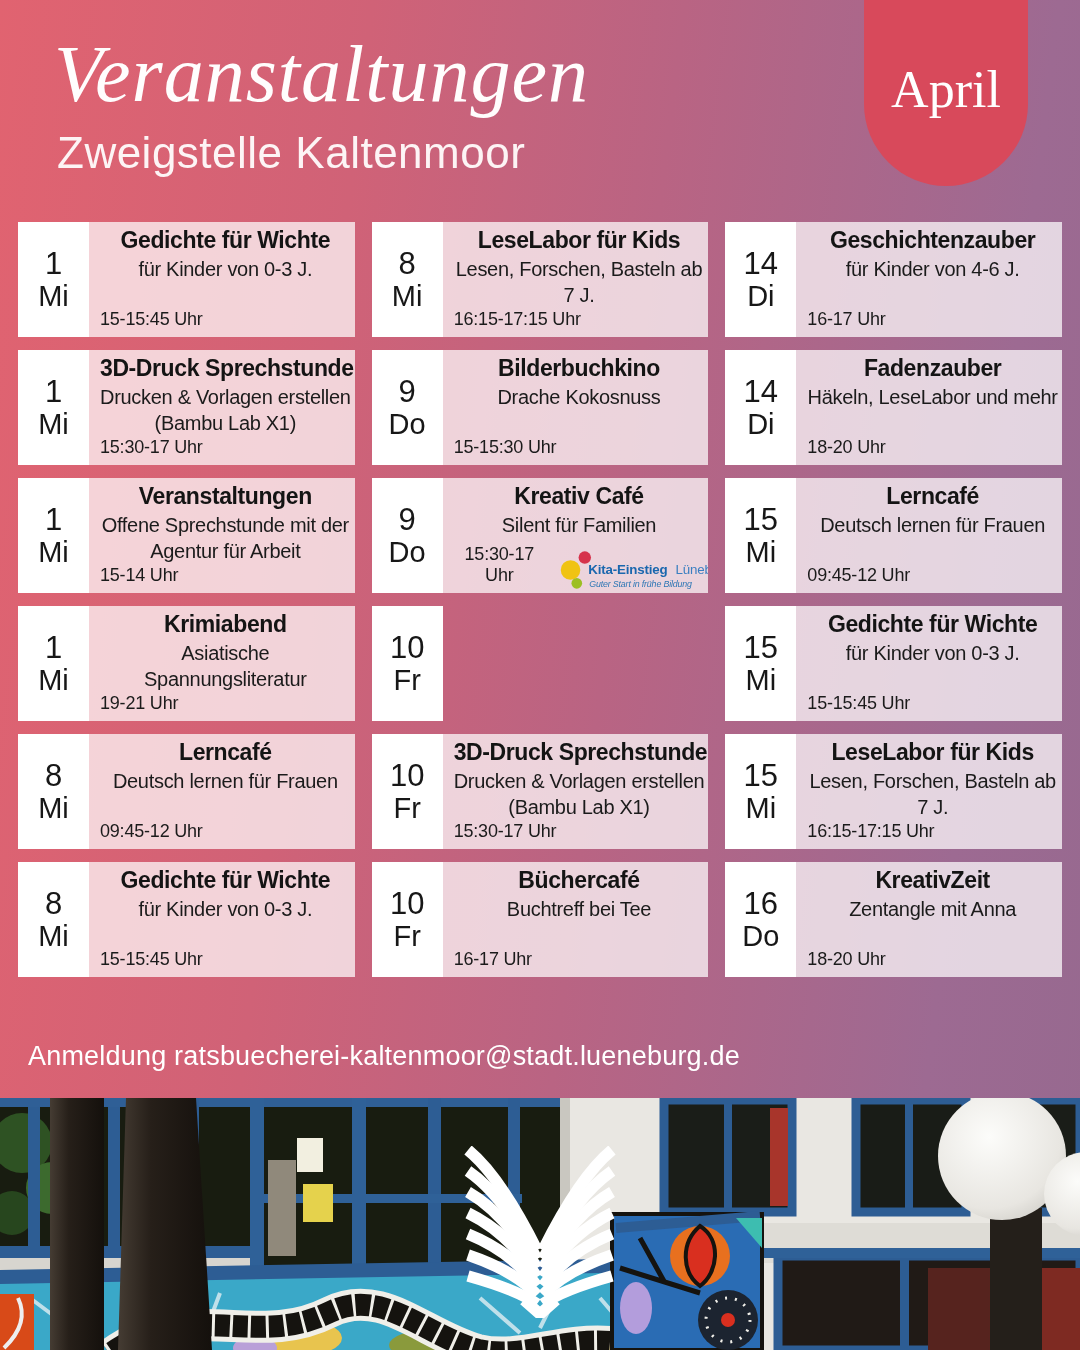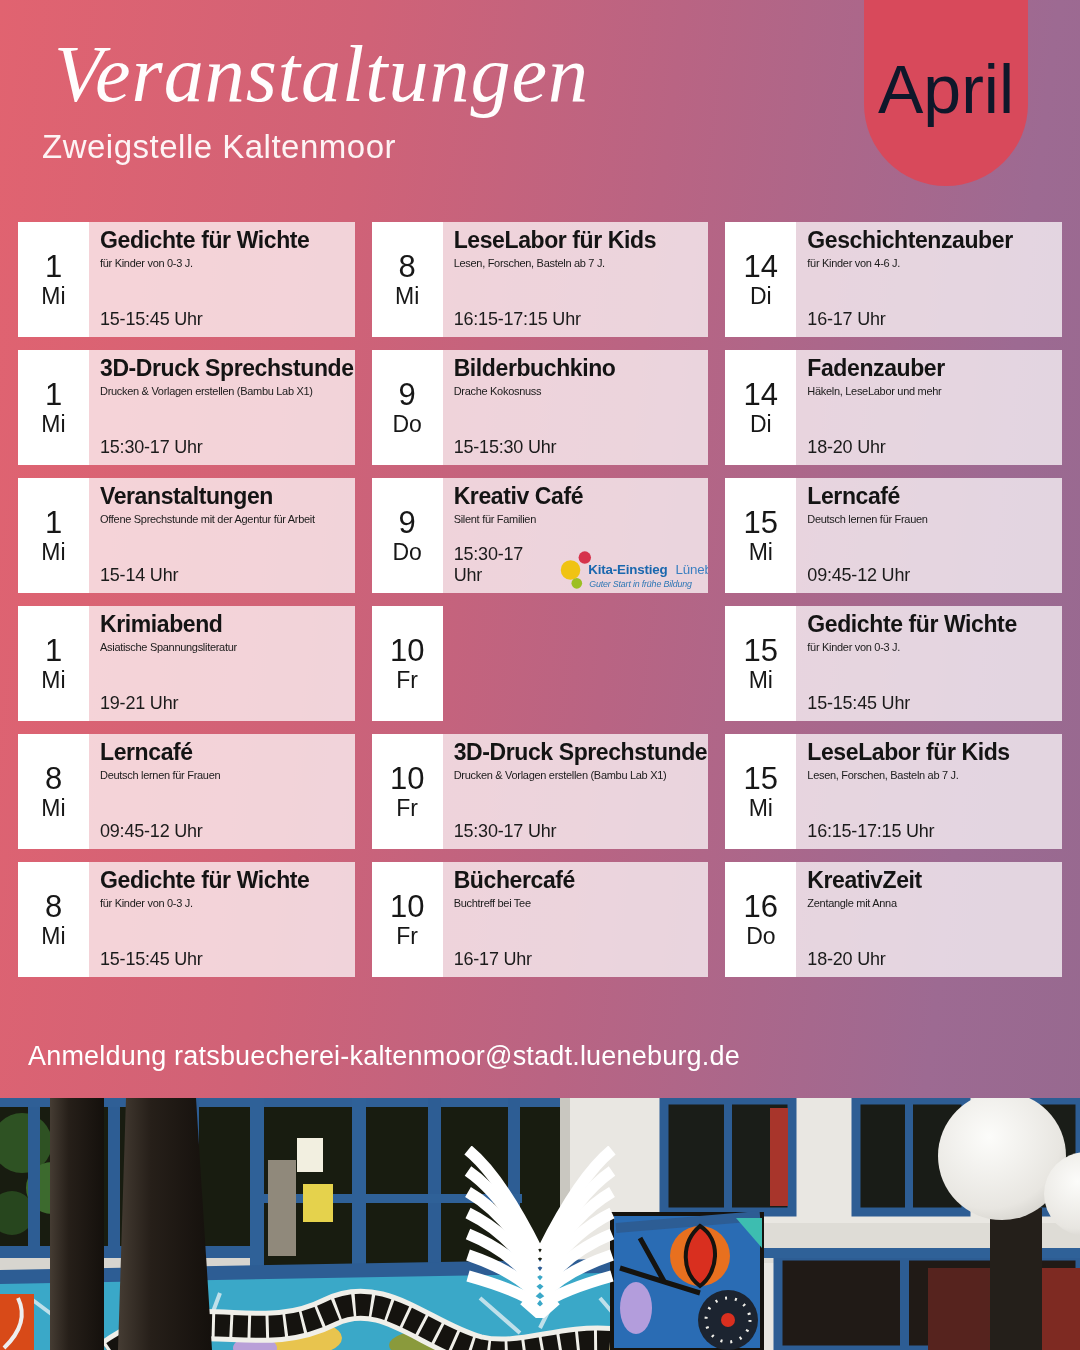--- a/index.html
+++ b/index.html
@@ -8,53 +8,53 @@
     font-family:"Liberation Sans",sans-serif;
     background:linear-gradient(97deg,#e16370 0%,#d06277 30%,#b96483 55%,#9d6a92 85%,#96698f 100%);
   }
   
   .main-title{
     position:absolute;left:54px;top:32px;
     font-family:Liberation Serif, serif;font-style:italic;font-weight:400;
     font-size:80px;line-height:1.05;color:#fffdfd;letter-spacing:1px;
   }
   .sub-title{
-    position:absolute;left:42px;top:128px;
-    font-size:33px;color:#fdf4f5;letter-spacing:.5px;font-weight:400;
+    position:absolute;left:57px;top:128px;
+    font-size:44px;color:#fdf4f5;letter-spacing:.5px;font-weight:400;
   }
   .month-badge{
     position:absolute;left:864px;top:0;width:164px;height:186px;
     background:#d8495b;border-radius:0 0 82px 82px;
     display:flex;align-items:center;justify-content:center;
-    color:#0f172a;font-size:68px;padding-bottom:8px;box-sizing:border-box;
+    color:#ffffff;font-size:52px;padding-bottom:8px;box-sizing:border-box;font-family:Liberation Serif, serif;
   }
   
   .events-grid{
     position:absolute;left:18px;top:222px;width:1044px;
     display:grid;grid-template-columns:repeat(3,1fr);
     column-gap:17px;row-gap:13px;
   }
   .card{display:flex;height:115px;overflow:hidden;}
   .datebox{
     width:71px;flex:0 0 71px;background:#ffffff;
     display:flex;flex-direction:column;align-items:center;justify-content:center;
     gap:3px;color:#171717;
   }
   .datebox .day{font-size:31px;line-height:1;}
-  .datebox .wd{font-size:23px;line-height:1;text-align:center;}
+  .datebox .wd{font-size:29px;line-height:1;text-align:center;}
   .card-content{
     flex:1;background:rgba(255,255,255,0.72);
-    position:relative;padding:5px 4px 12px 11px;overflow:hidden;
+    position:relative;padding:5px 4px 12px 11px;overflow:hidden;text-align:center;
   }
   .evt-title{
     font-size:23px;font-weight:700;color:#141414;
     letter-spacing:-.4px;white-space:nowrap;line-height:1.2;
   }
   .evt-desc{
-    font-size:11px;color:#1b1b1b;letter-spacing:-.3px;
+    font-size:20px;color:#1b1b1b;letter-spacing:-.3px;
     line-height:1.3;margin-top:1px;max-width:252px;
   }
   .evt-time{
     position:absolute;left:11px;bottom:7px;font-size:18px;color:#1b1b1b;
     letter-spacing:-.2px;display:flex;align-items:center;
   }
   .kita-logo{margin-left:14px;margin-bottom:-10px;}
   
   .registration{
     position:absolute;left:28px;top:1041px;

